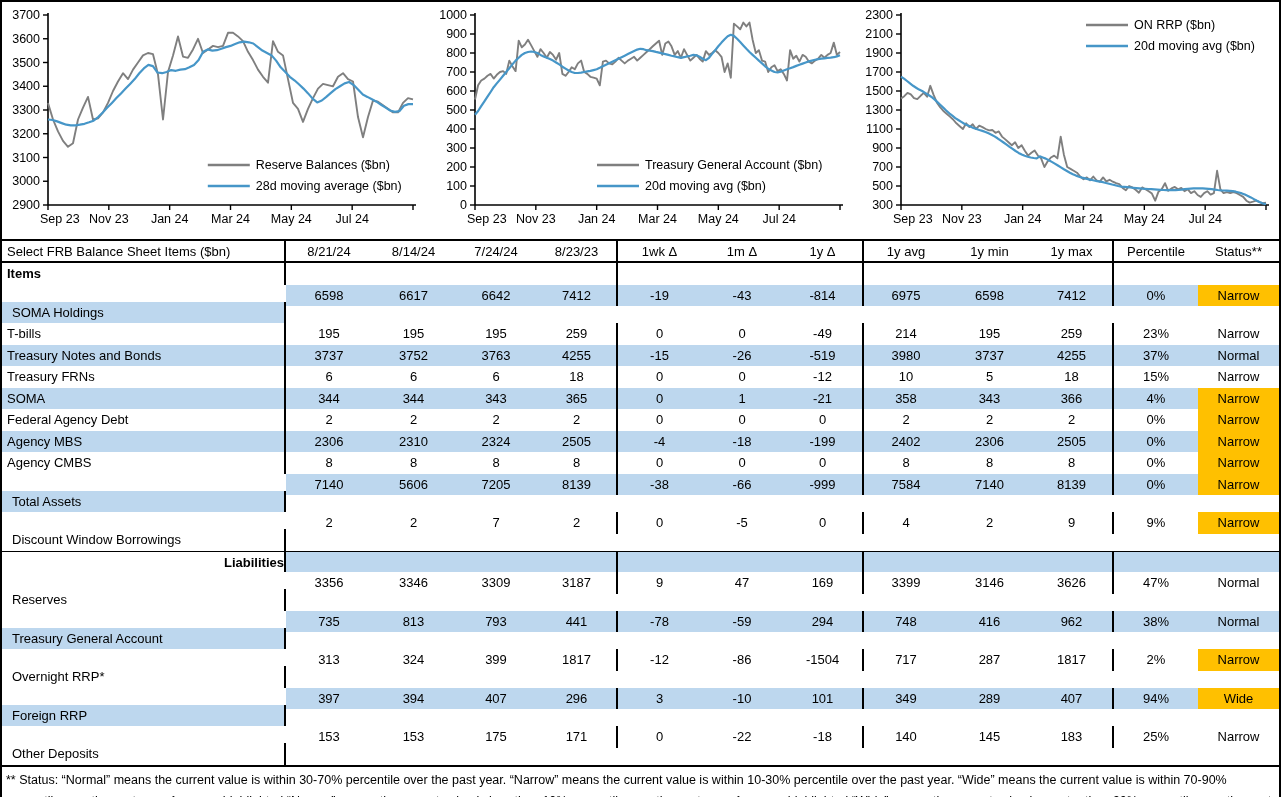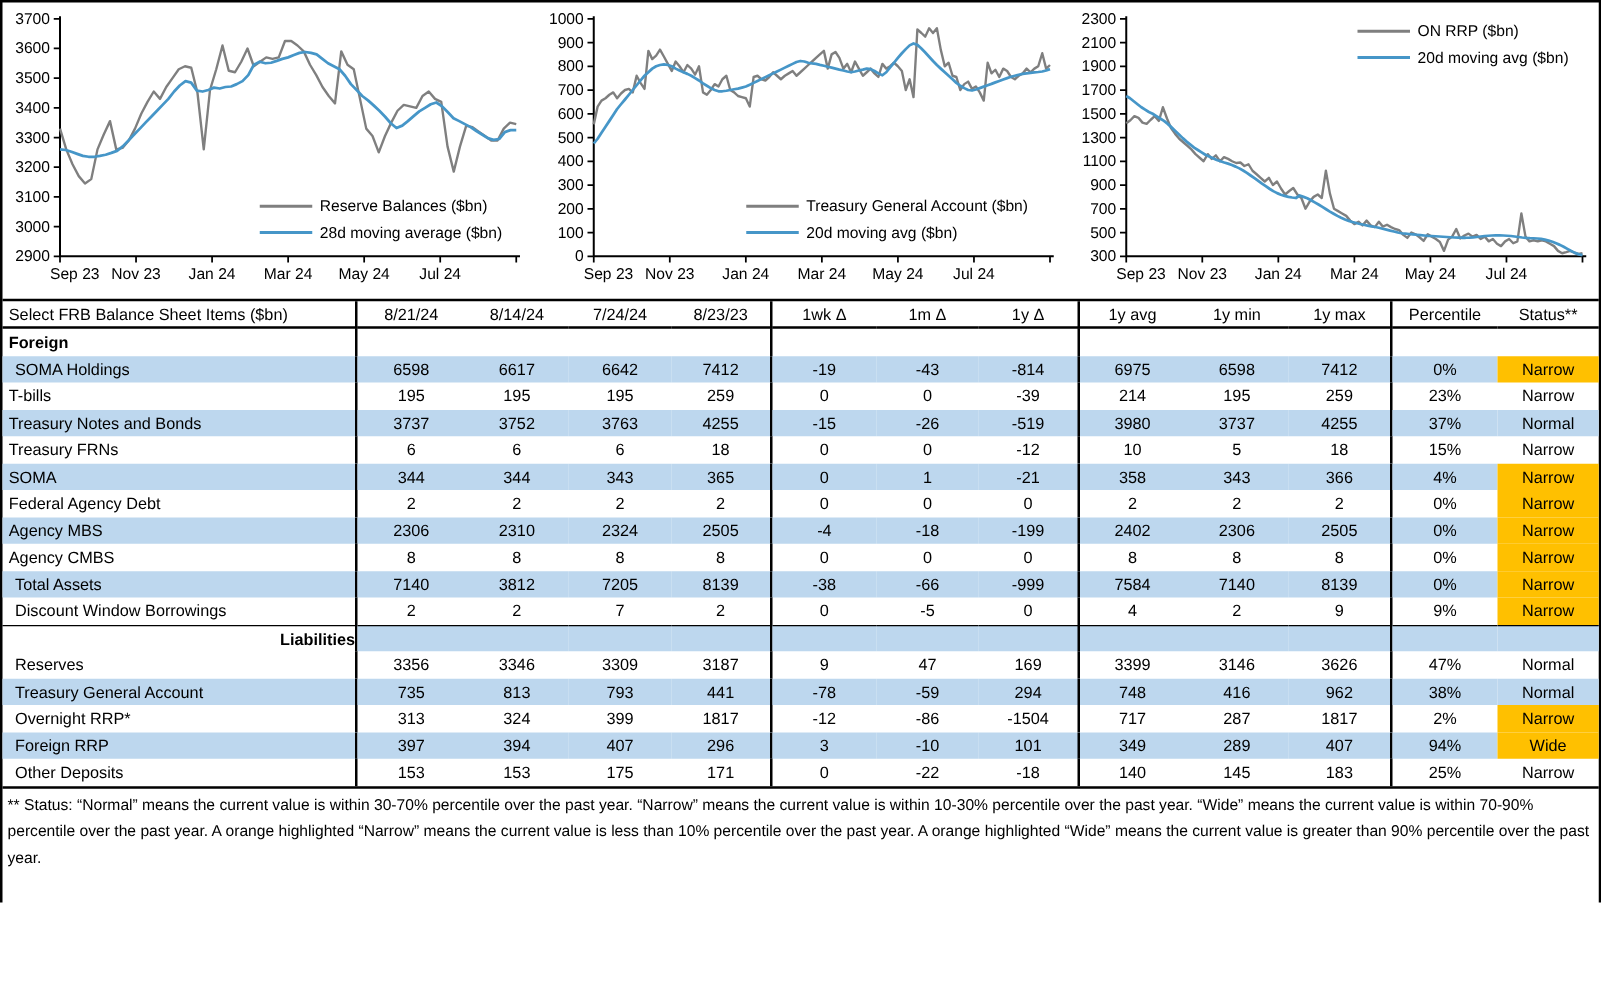--- a/index.html
+++ b/index.html
@@ -11,21 +11,21 @@
   .chart { width:424px; height:236px; }
   .chart svg { display:block; }
   
   .bs-table { width:1277px; display:grid;
     grid-template-columns:284px 86px 83px 82px 81px 83px 82px 81px 84px 83px 83px 84px 1fr;
     border-top:2px solid #000; border-bottom:2px solid #000; }
   .cell { height:21.5px; line-height:21.5px; font-size:13px; white-space:nowrap; overflow:hidden; }
   .cell.head { height:22px; line-height:22px; border-bottom:2px solid #000; }
   .cell.num, .cell.ctr { text-align:center; }
   .cell.lbl { text-align:left; padding-left:5px; }
-  .cell.ind1 { padding-left:10px; }
+  .cell.ind1 { padding-left:10px;margin-top:17px; }
   .cell.ind2 { }
   .cell.bold { font-weight:bold; }
   .cell.vr { border-right:2px solid #000; }
   .cell.topline { border-top:1.5px solid #000;text-align:right; }
   .bg-blue { background:#BDD7EE; }
   .bg-orange { background:#FFC000; }
   
   .footer { width:1273px; padding-left:4px; font-size:12.5px; }
   .footer .line1 { line-height:23px; }
   .footer .line2 { line-height:23px; }
@@ -183,21 +183,21 @@
       <div class="cell head ctr">7/24/24</div>
       <div class="cell head ctr vr">8/23/23</div>
       <div class="cell head ctr">1wk Δ</div>
       <div class="cell head ctr">1m Δ</div>
       <div class="cell head ctr vr">1y Δ</div>
       <div class="cell head ctr">1y avg</div>
       <div class="cell head ctr">1y min</div>
       <div class="cell head ctr vr">1y max</div>
       <div class="cell head ctr">Percentile</div>
       <div class="cell head ctr">Status**</div>
-      <div class="cell lbl ind0 bold vr">Foreign</div>
+      <div class="cell lbl ind0 bold vr">Items</div>
       <div class="cell num"></div>
       <div class="cell num"></div>
       <div class="cell num"></div>
       <div class="cell num vr"></div>
       <div class="cell num"></div>
       <div class="cell num"></div>
       <div class="cell num vr"></div>
       <div class="cell num"></div>
       <div class="cell num"></div>
       <div class="cell num vr"></div>
@@ -216,21 +216,21 @@
       <div class="cell num vr bg-blue">7412</div>
       <div class="cell num bg-blue">0%</div>
       <div class="cell ctr bg-orange">Narrow</div>
       <div class="cell lbl ind2 vr">T-bills</div>
       <div class="cell num">195</div>
       <div class="cell num">195</div>
       <div class="cell num">195</div>
       <div class="cell num vr">259</div>
       <div class="cell num">0</div>
       <div class="cell num">0</div>
-      <div class="cell num vr">-39</div>
+      <div class="cell num vr">-49</div>
       <div class="cell num">214</div>
       <div class="cell num">195</div>
       <div class="cell num vr">259</div>
       <div class="cell num">23%</div>
       <div class="cell ctr">Narrow</div>
       <div class="cell lbl ind2 vr bg-blue">Treasury Notes and Bonds</div>
       <div class="cell num bg-blue">3737</div>
       <div class="cell num bg-blue">3752</div>
       <div class="cell num bg-blue">3763</div>
       <div class="cell num vr bg-blue">4255</div>
@@ -302,21 +302,21 @@
       <div class="cell num">0</div>
       <div class="cell num">0</div>
       <div class="cell num vr">0</div>
       <div class="cell num">8</div>
       <div class="cell num">8</div>
       <div class="cell num vr">8</div>
       <div class="cell num">0%</div>
       <div class="cell ctr bg-orange">Narrow</div>
       <div class="cell lbl ind1 vr bg-blue">Total Assets</div>
       <div class="cell num bg-blue">7140</div>
-      <div class="cell num bg-blue">3812</div>
+      <div class="cell num bg-blue">5606</div>
       <div class="cell num bg-blue">7205</div>
       <div class="cell num vr bg-blue">8139</div>
       <div class="cell num bg-blue">-38</div>
       <div class="cell num bg-blue">-66</div>
       <div class="cell num vr bg-blue">-999</div>
       <div class="cell num bg-blue">7584</div>
       <div class="cell num bg-blue">7140</div>
       <div class="cell num vr bg-blue">8139</div>
       <div class="cell num bg-blue">0%</div>
       <div class="cell ctr bg-orange">Narrow</div>

